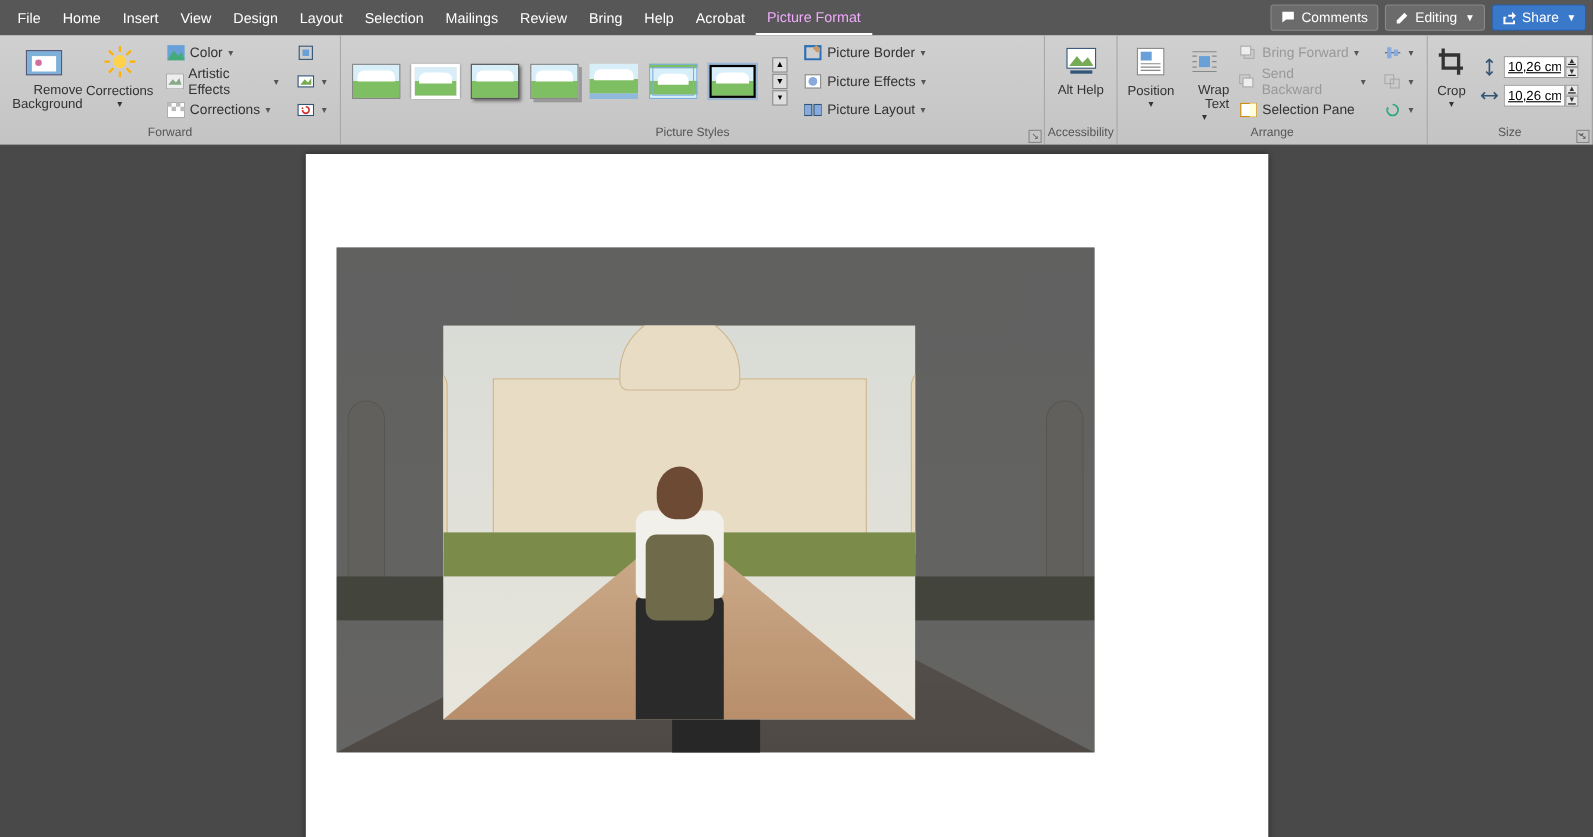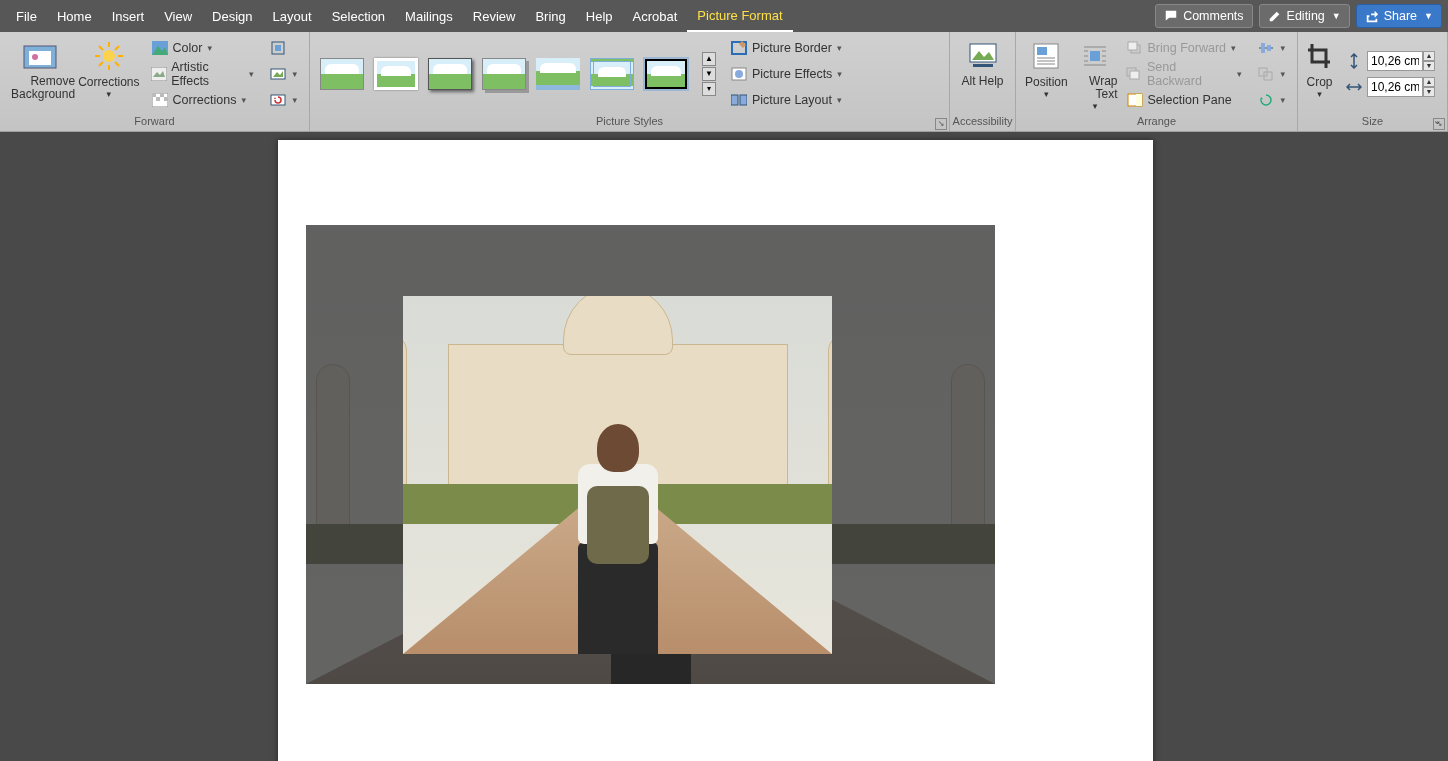--- a/index.html
+++ b/index.html
@@ -1,20 +1,20 @@
 <!DOCTYPE html>
 <html><head>
 <meta charset="utf-8">
 <style>
   * { box-sizing: border-box; margin: 0; padding: 0; font-family: "Segoe UI", Arial, sans-serif; }
   html, body { width: 1448px; height: 761px; overflow: hidden; background: #444; }
   
   .menubar { height: 32px; background: #575757; display: flex; align-items: center; padding: 0 6px; color: #fff; font-size: 13px; position: relative; }
   .menubar .menu-item { padding: 0 10px; height: 32px; display: flex; align-items: center; cursor: pointer; }
-  .menubar .menu-item.active { color: #fde047; border-bottom: 2px solid #fff; }
+  .menubar .menu-item.active { color: #f0abfc; border-bottom: 2px solid #fff; }
   .menubar .spacer { flex: 1; }
   .menubar .right-btn { display: flex; align-items: center; gap: 5px; height: 24px; padding: 0 8px; margin-left: 6px; border: 1px solid #888; border-radius: 3px; background: #6b6b6b; cursor: pointer; font-size: 12.5px; }
   .menubar .right-btn.share { background: #3a78c9; border-color: #2c5fa3; }
   .menubar .right-btn svg { width: 14px; height: 14px; fill: #fff; }
   .menubar .right-btn .caret { font-size: 9px; margin-left: 2px; }
   
   .ribbon { height: 100px; background: linear-gradient(#d0d0d0,#c4c4c4); border-bottom: 1px solid #9e9e9e; display: flex; position: relative; }
   .ribbon-group { display: flex; flex-direction: column; border-right: 1px solid #a8a8a8; }
   .ribbon-group .group-body { flex: 1; display: flex; align-items: center; padding: 2px 4px; }
   .ribbon-group .group-label { text-align: center; font-size: 11px; color: #555; padding-bottom: 2px; height: 16px; position: relative; }
@@ -381,21 +381,21 @@
       <div class="big-btn" style="width:44px">
         <div class="icon-box">
             <svg width="28" height="28" viewBox="0 0 28 28">
               <path d="M6 2v18h18" fill="none" stroke="#333" stroke-width="3"></path>
               <path d="M2 8h18v18" fill="none" stroke="#333" stroke-width="3"></path>
             </svg>
           </div>
         <span>Crop</span>
         <span class="caret" style="font-size:9px;">▾</span>
       </div>
-      <div class="stack" style="">
+      <div class="stack" style="text-decoration:underline;">
         <div class="small-row">
           <span class="icon-square">
               <svg width="16" height="16" viewBox="0 0 16 16">
                 <path d="M8 1v14M5 4l3-3 3 3M5 12l3 3 3-3" fill="none" stroke="#357" stroke-width="1.5"></path>
               </svg>
             </span>
           <div class="spin">
             <input value="10,26 cm" style="">
             <div class="spin-btns">
                 <div>▲</div>

